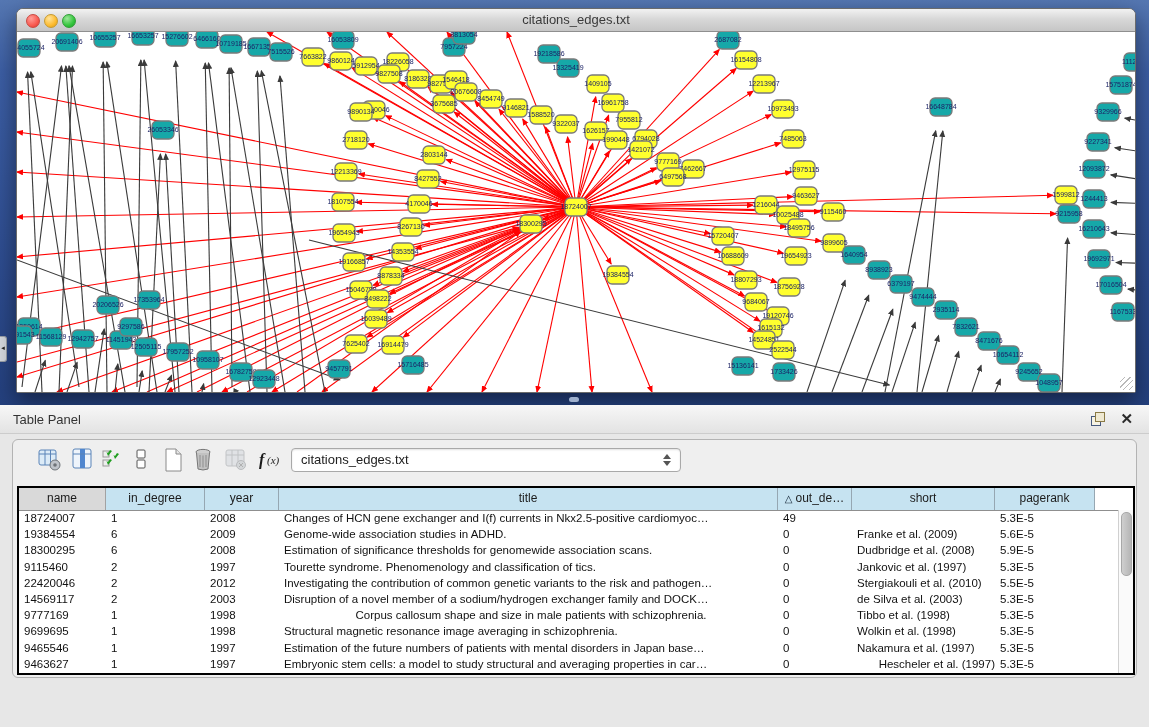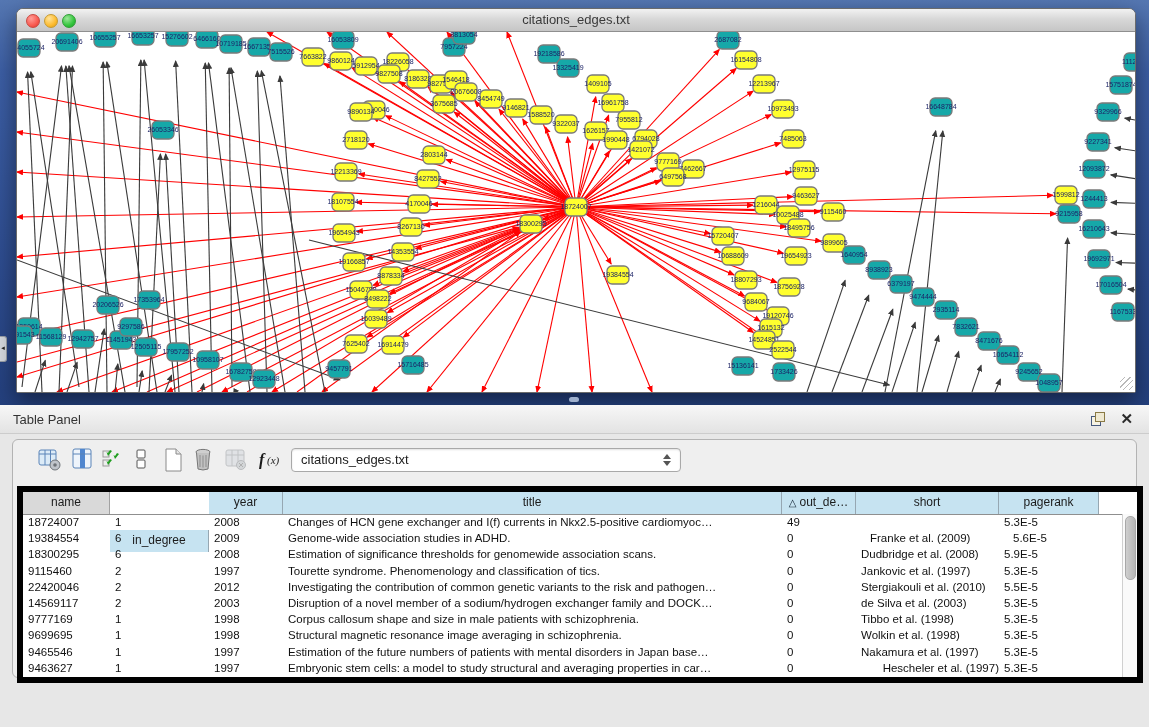--- a/index.html
+++ b/index.html
@@ -45,21 +45,21 @@
   .tbtn{position:absolute;top:7px;width:26px;height:28px;cursor:pointer;}
   #combo{position:absolute;left:278px;top:8px;width:388px;height:22px;background:#fff;
     border:1px solid #a9a9a9;border-radius:4px;box-shadow:inset 0 1px 2px rgba(0,0,0,.12);cursor:pointer;}
   #combo-label{position:absolute;left:9px;top:3px;font-size:13px;color:#222;}
   #combo-arrows{position:absolute;right:8px;top:3px;width:9px;height:16px;}
   #combo-arrows div{width:0;height:0;border-left:4px solid transparent;border-right:4px solid transparent;margin:2px 0;}
   #combo-up{border-bottom:5px solid #555;}
   #combo-down{border-top:5px solid #555;}
   
   #table-wrap{position:absolute;left:4px;top:46px;width:1114px;height:185px;
-    background:#fff;border:6px solid #000000;overflow:hidden;}
+    background:#fff;border:2px solid #000000;overflow:hidden;}
   #thead{display:flex;height:22px;border-bottom:1px solid #8f8f8f;}
   .th{box-sizing:border-box;height:22px;line-height:21px;text-align:center;font-size:12px;color:#1b1b1b;
     background:#c6e3f1;border-right:1px solid #96a7b2;overflow:hidden;white-space:nowrap;cursor:pointer;}
   .th.gray{background:#d9d9d9;border-right:1px solid #a2a2a2;}
   .th .sort{font-size:10px;margin-right:3px;color:#123;}
   .tr{display:flex;height:16.2px;}
   .td{box-sizing:border-box;padding:1px 0 0 5px;font-size:11.5px;color:#111;
     overflow:hidden;white-space:nowrap;cursor:default;}
   #vscroll{position:absolute;right:0;top:22px;bottom:0;width:14px;background:#fafafa;border-left:1px solid #d0d0d0;}
   #vthumb{position:absolute;left:2px;top:2px;width:9px;height:62px;border-radius:5px;
@@ -790,21 +790,21 @@
         <span id="combo-arrows">
           <div id="combo-up"></div>
             <div id="combo-down"></div>
         </span>
       </div>
     </div>
 
     <div id="table-wrap">
       <div id="thead">
           <div class="th gray" style="width: 87px;">name</div>
-          <div class="th" style="width: 99px; margin-top: 38px;">in_degree</div>
+          <div class="th" style="width: 99px;">in_degree</div>
           <div class="th" style="width: 74px;">year</div>
           <div class="th" style="width: 499px;">title</div>
           <div class="th" style="width: 74px;"><span class="sort">△</span>out_de…</div>
           <div class="th" style="width: 143px;">short</div>
           <div class="th" style="width: 100px;">pagerank</div>
         </div>
       <div id="tbody">
           <div class="tr">
             <div class="td" style="width: 87px;">18724007</div>
             <div class="td" style="width: 99px;">1</div>
@@ -813,21 +813,21 @@
             <div class="td" style="width: 74px;">49</div>
             <div class="td" style="width: 143px; margin-top: 40px;">Yano et al. (2008)</div>
             <div class="td" style="width: 100px;">5.3E-5</div>
           </div>
           <div class="tr">
             <div class="td" style="width: 87px;">19384554</div>
             <div class="td" style="width: 99px;">6</div>
             <div class="td" style="width: 74px;">2009</div>
             <div class="td" style="width: 499px;">Genome-wide association studies in ADHD.</div>
             <div class="td" style="width: 74px;">0</div>
-            <div class="td" style="width: 143px; margin-left: 9px;">Franke et al. (2009)</div>
+            <div class="td" style="width: 143px;">Franke et al. (2009)</div>
             <div class="td" style="width: 100px;">5.6E-5</div>
           </div>
           <div class="tr">
             <div class="td" style="width: 87px;">18300295</div>
             <div class="td" style="width: 99px;">6</div>
             <div class="td" style="width: 74px;">2008</div>
             <div class="td" style="width: 499px;">Estimation of significance thresholds for genomewide association scans.</div>
             <div class="td" style="width: 74px;">0</div>
             <div class="td" style="width: 143px;">Dudbridge et al. (2008)</div>
             <div class="td" style="width: 100px;">5.9E-5</div>
@@ -856,21 +856,21 @@
             <div class="td" style="width: 74px;">2003</div>
             <div class="td" style="width: 499px;">Disruption of a novel member of a sodium/hydrogen exchanger family and DOCK…</div>
             <div class="td" style="width: 74px;">0</div>
             <div class="td" style="width: 143px;">de Silva et al. (2003)</div>
             <div class="td" style="width: 100px;">5.3E-5</div>
           </div>
           <div class="tr">
             <div class="td" style="width: 87px;">9777169</div>
             <div class="td" style="width: 99px;">1</div>
             <div class="td" style="width: 74px;">1998</div>
-            <div class="td" style="width: 499px;">Corpus callosum shape and size in male patients with schizophrenia.</div>
+            <div class="td" style="width: 499px; text-align: center;">Corpus callosum shape and size in male patients with schizophrenia.</div>
             <div class="td" style="width: 74px;">0</div>
             <div class="td" style="width: 143px;">Tibbo et al. (1998)</div>
             <div class="td" style="width: 100px;">5.3E-5</div>
           </div>
           <div class="tr">
             <div class="td" style="width: 87px;">9699695</div>
             <div class="td" style="width: 99px;">1</div>
             <div class="td" style="width: 74px;">1998</div>
             <div class="td" style="width: 499px;">Structural magnetic resonance image averaging in schizophrenia.</div>
             <div class="td" style="width: 74px;">0</div>

